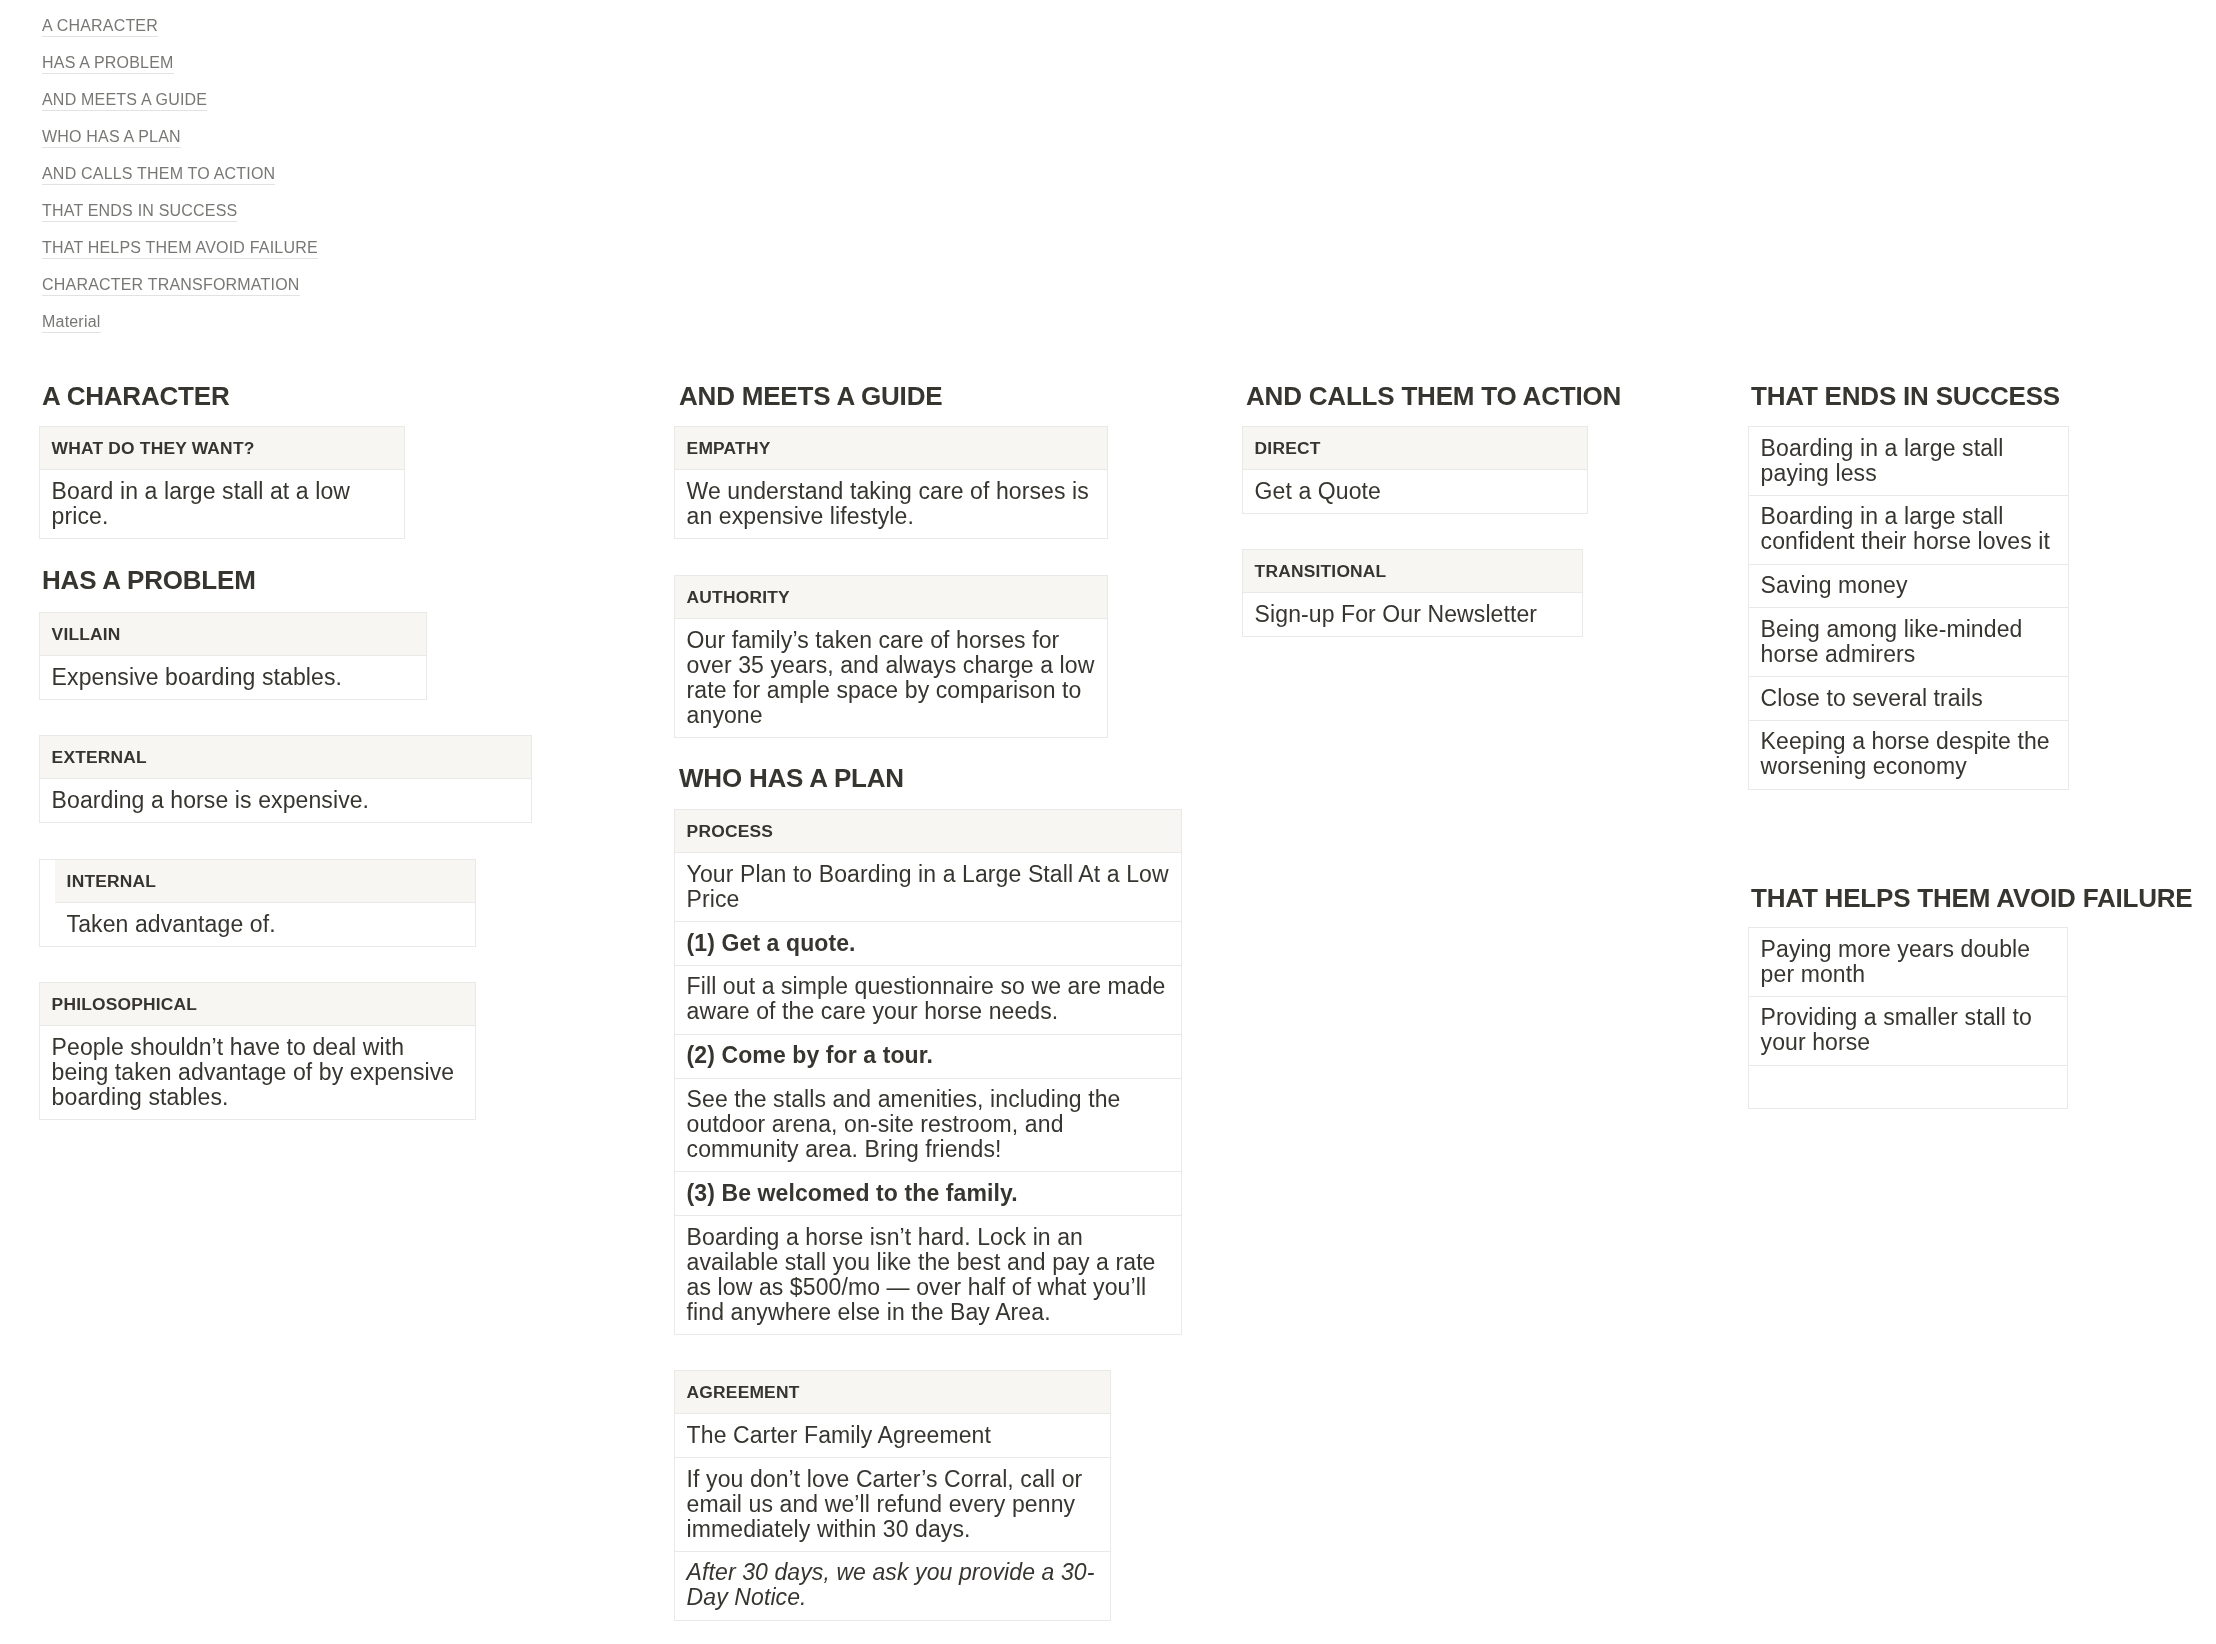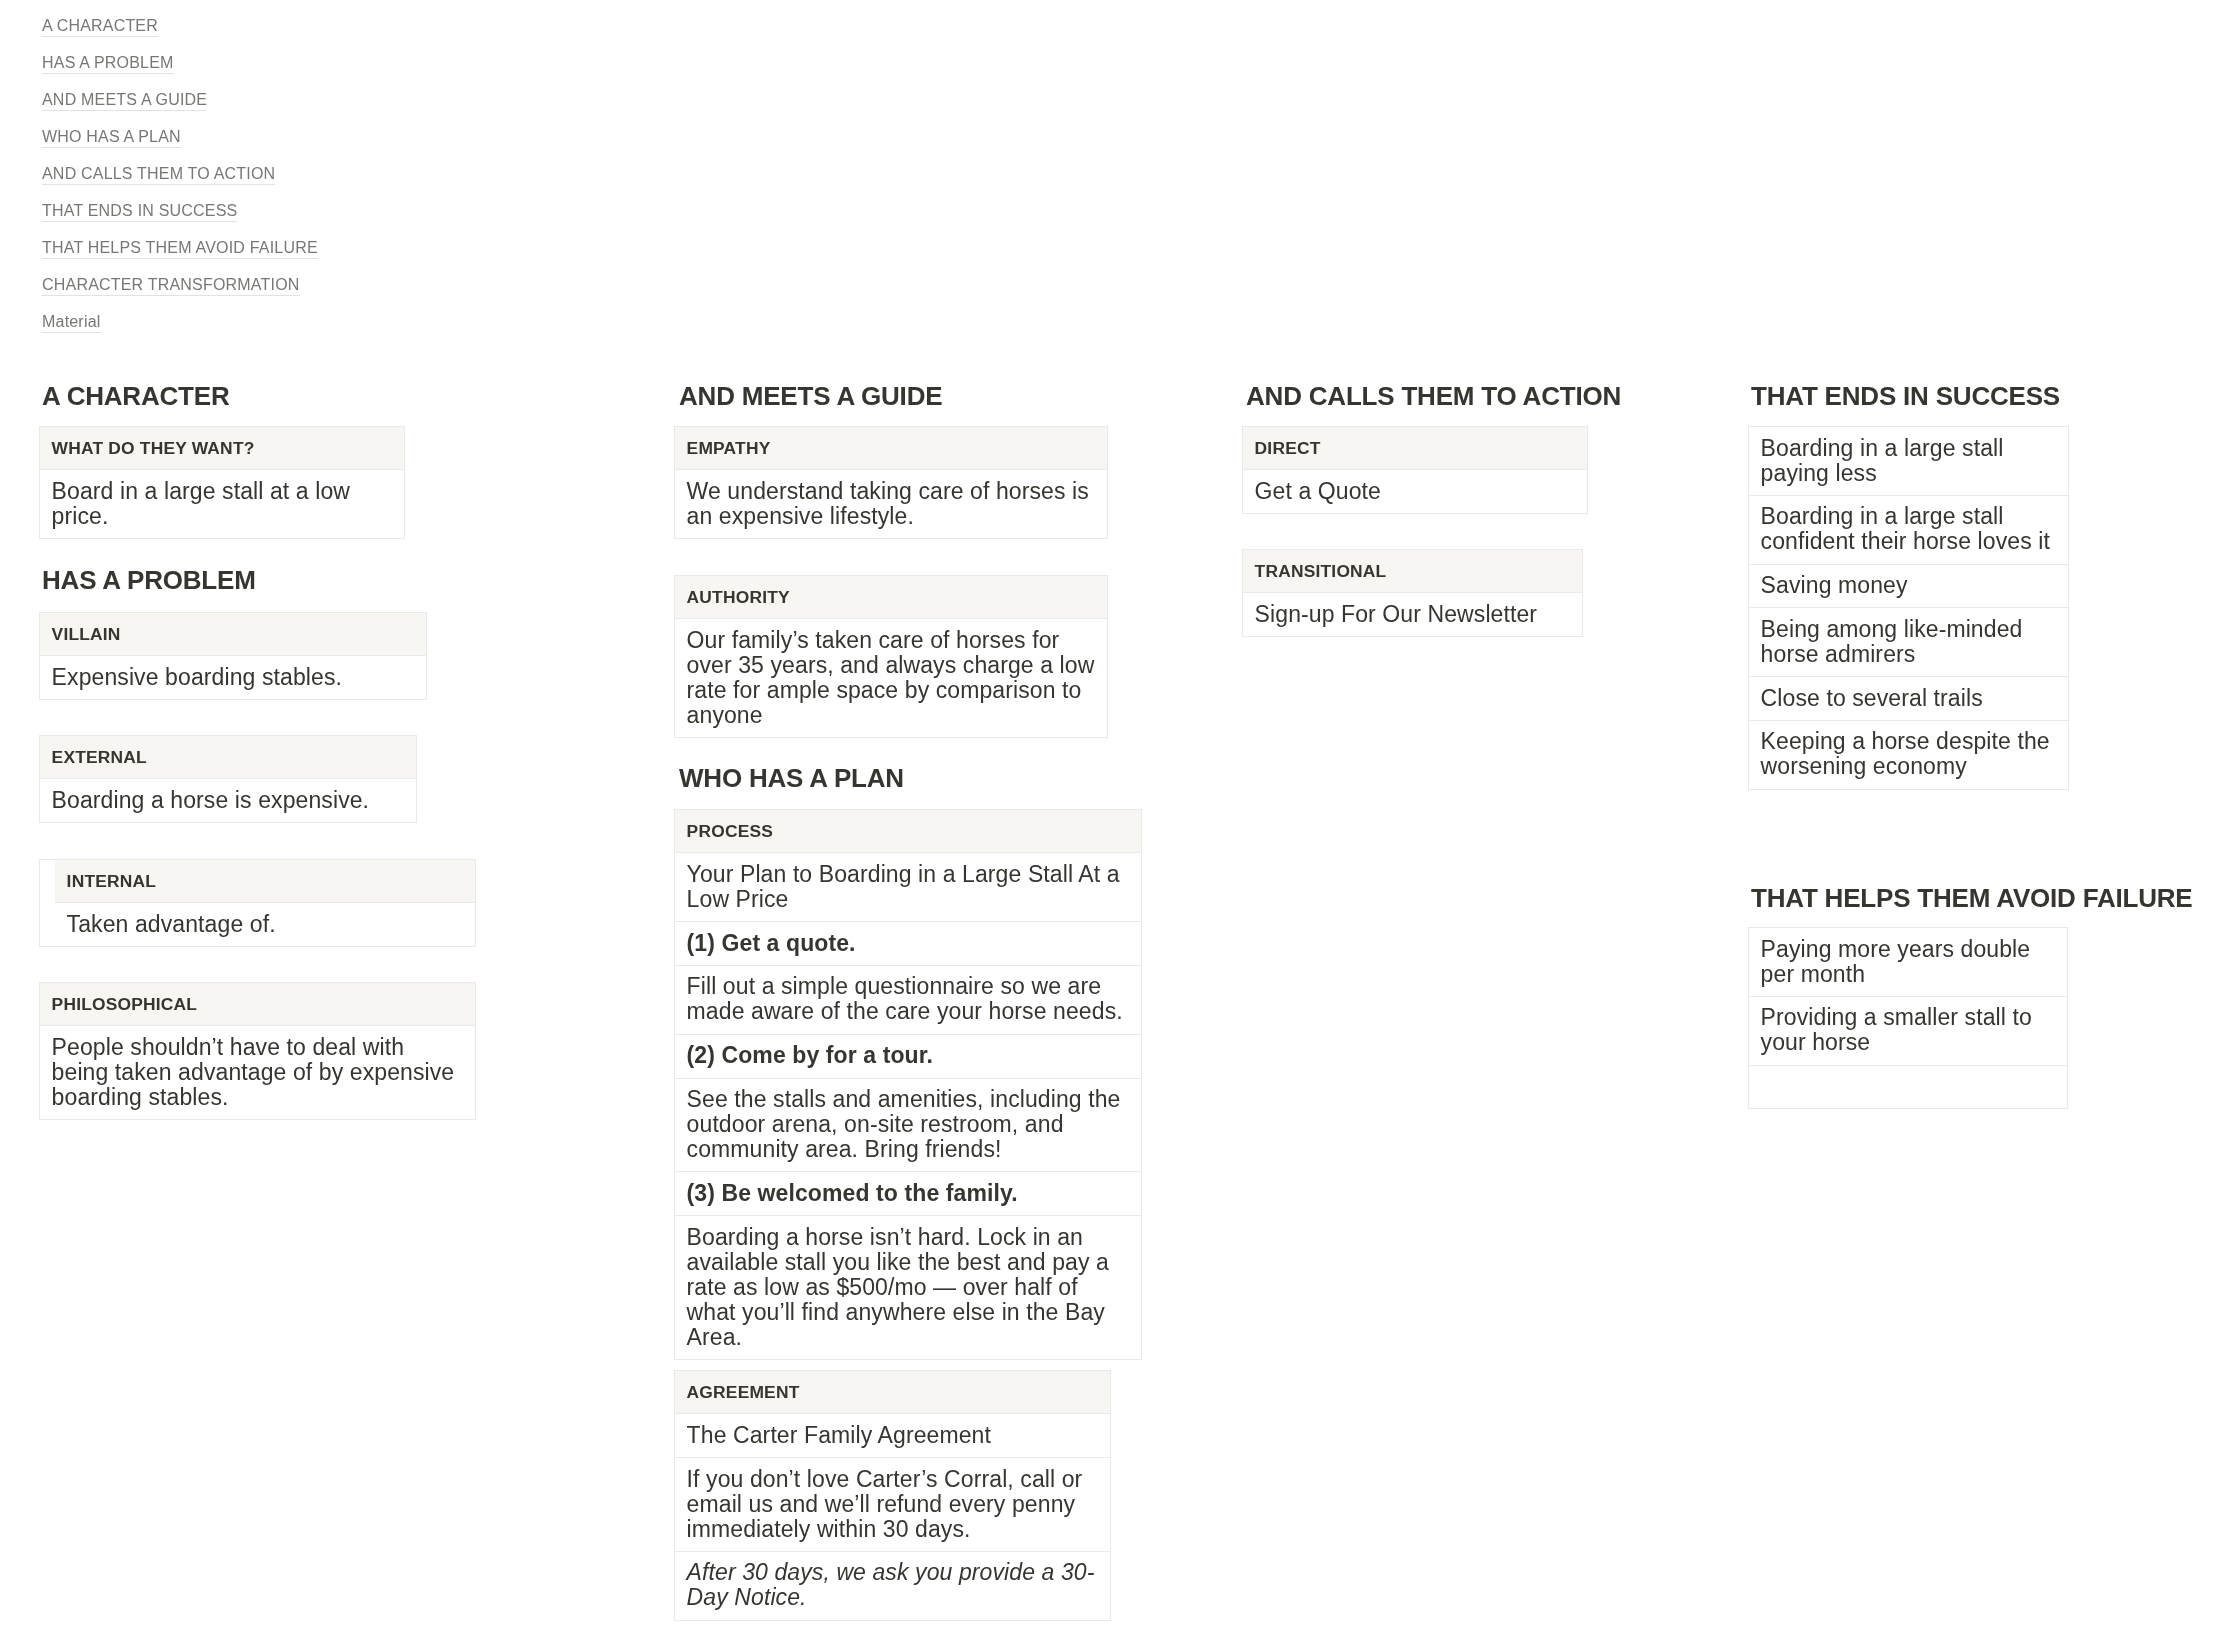--- a/index.html
+++ b/index.html
@@ -100,21 +100,21 @@
 <div class="card" style="left:39px; top:426px; width:366px;">
   <div class="card-header">WHAT DO THEY WANT?</div>
   <div class="card-row">Board in a large stall at a low price.</div>
 </div>
 
 <h2 class="section-heading" style="left:42px; top:565px;">HAS A PROBLEM</h2>
 <div class="card" style="left:39px; top:612px; width:388px;">
   <div class="card-header">VILLAIN</div>
   <div class="card-row">Expensive boarding stables.</div>
 </div>
-<div class="card" style="left:39px; top:735px; width:378px;">
+<div class="card" style="left:39px; top:735px; width:493px;">
   <div class="card-header">EXTERNAL</div>
   <div class="card-row">Boarding a horse is expensive.</div>
 </div>
 <div class="card" style="left:39px; top:859px; width:437px;padding-left:15px;">
   <div class="card-header">INTERNAL</div>
   <div class="card-row">Taken advantage of.</div>
 </div>
 <div class="card" style="left:39px; top:982px; width:437px;">
   <div class="card-header">PHILOSOPHICAL</div>
   <div class="card-row">People shouldn’t have to deal with being taken advantage of by expensive boarding stables.</div>
@@ -124,21 +124,21 @@
 <div class="card" style="left:674px; top:426px; width:434px;">
   <div class="card-header">EMPATHY</div>
   <div class="card-row">We understand taking care of horses is an expensive lifestyle.</div>
 </div>
 <div class="card" style="left:674px; top:575px; width:434px;">
   <div class="card-header">AUTHORITY</div>
   <div class="card-row">Our family’s taken care of horses for over 35 years, and always charge a low rate for ample space by comparison to anyone</div>
 </div>
 
 <h2 class="section-heading" style="left:679px; top:763px;">WHO HAS A PLAN</h2>
-<div class="card" style="left:674px; top:809px; width:468px;">
+<div class="card" style="left:674px; top:809px; width:508px;">
   <div class="card-header">PROCESS</div>
   <div class="card-row">Your Plan to Boarding in a Large Stall At a Low Price</div>
   <div class="card-row bold">(1) Get a quote.</div>
   <div class="card-row">Fill out a simple questionnaire so we are made aware of the care your horse needs.</div>
   <div class="card-row bold">(2) Come by for a tour.</div>
   <div class="card-row">See the stalls and amenities, including the outdoor arena, on-site restroom, and community area. Bring friends!</div>
   <div class="card-row bold">(3) Be welcomed to the family.</div>
   <div class="card-row">Boarding a horse isn’t hard. Lock in an available stall you like the best and pay a rate as low as $500/mo — over half of what you’ll find anywhere else in the Bay Area.</div>
 </div>
 <div class="card" style="left:674px; top:1370px; width:437px;">

